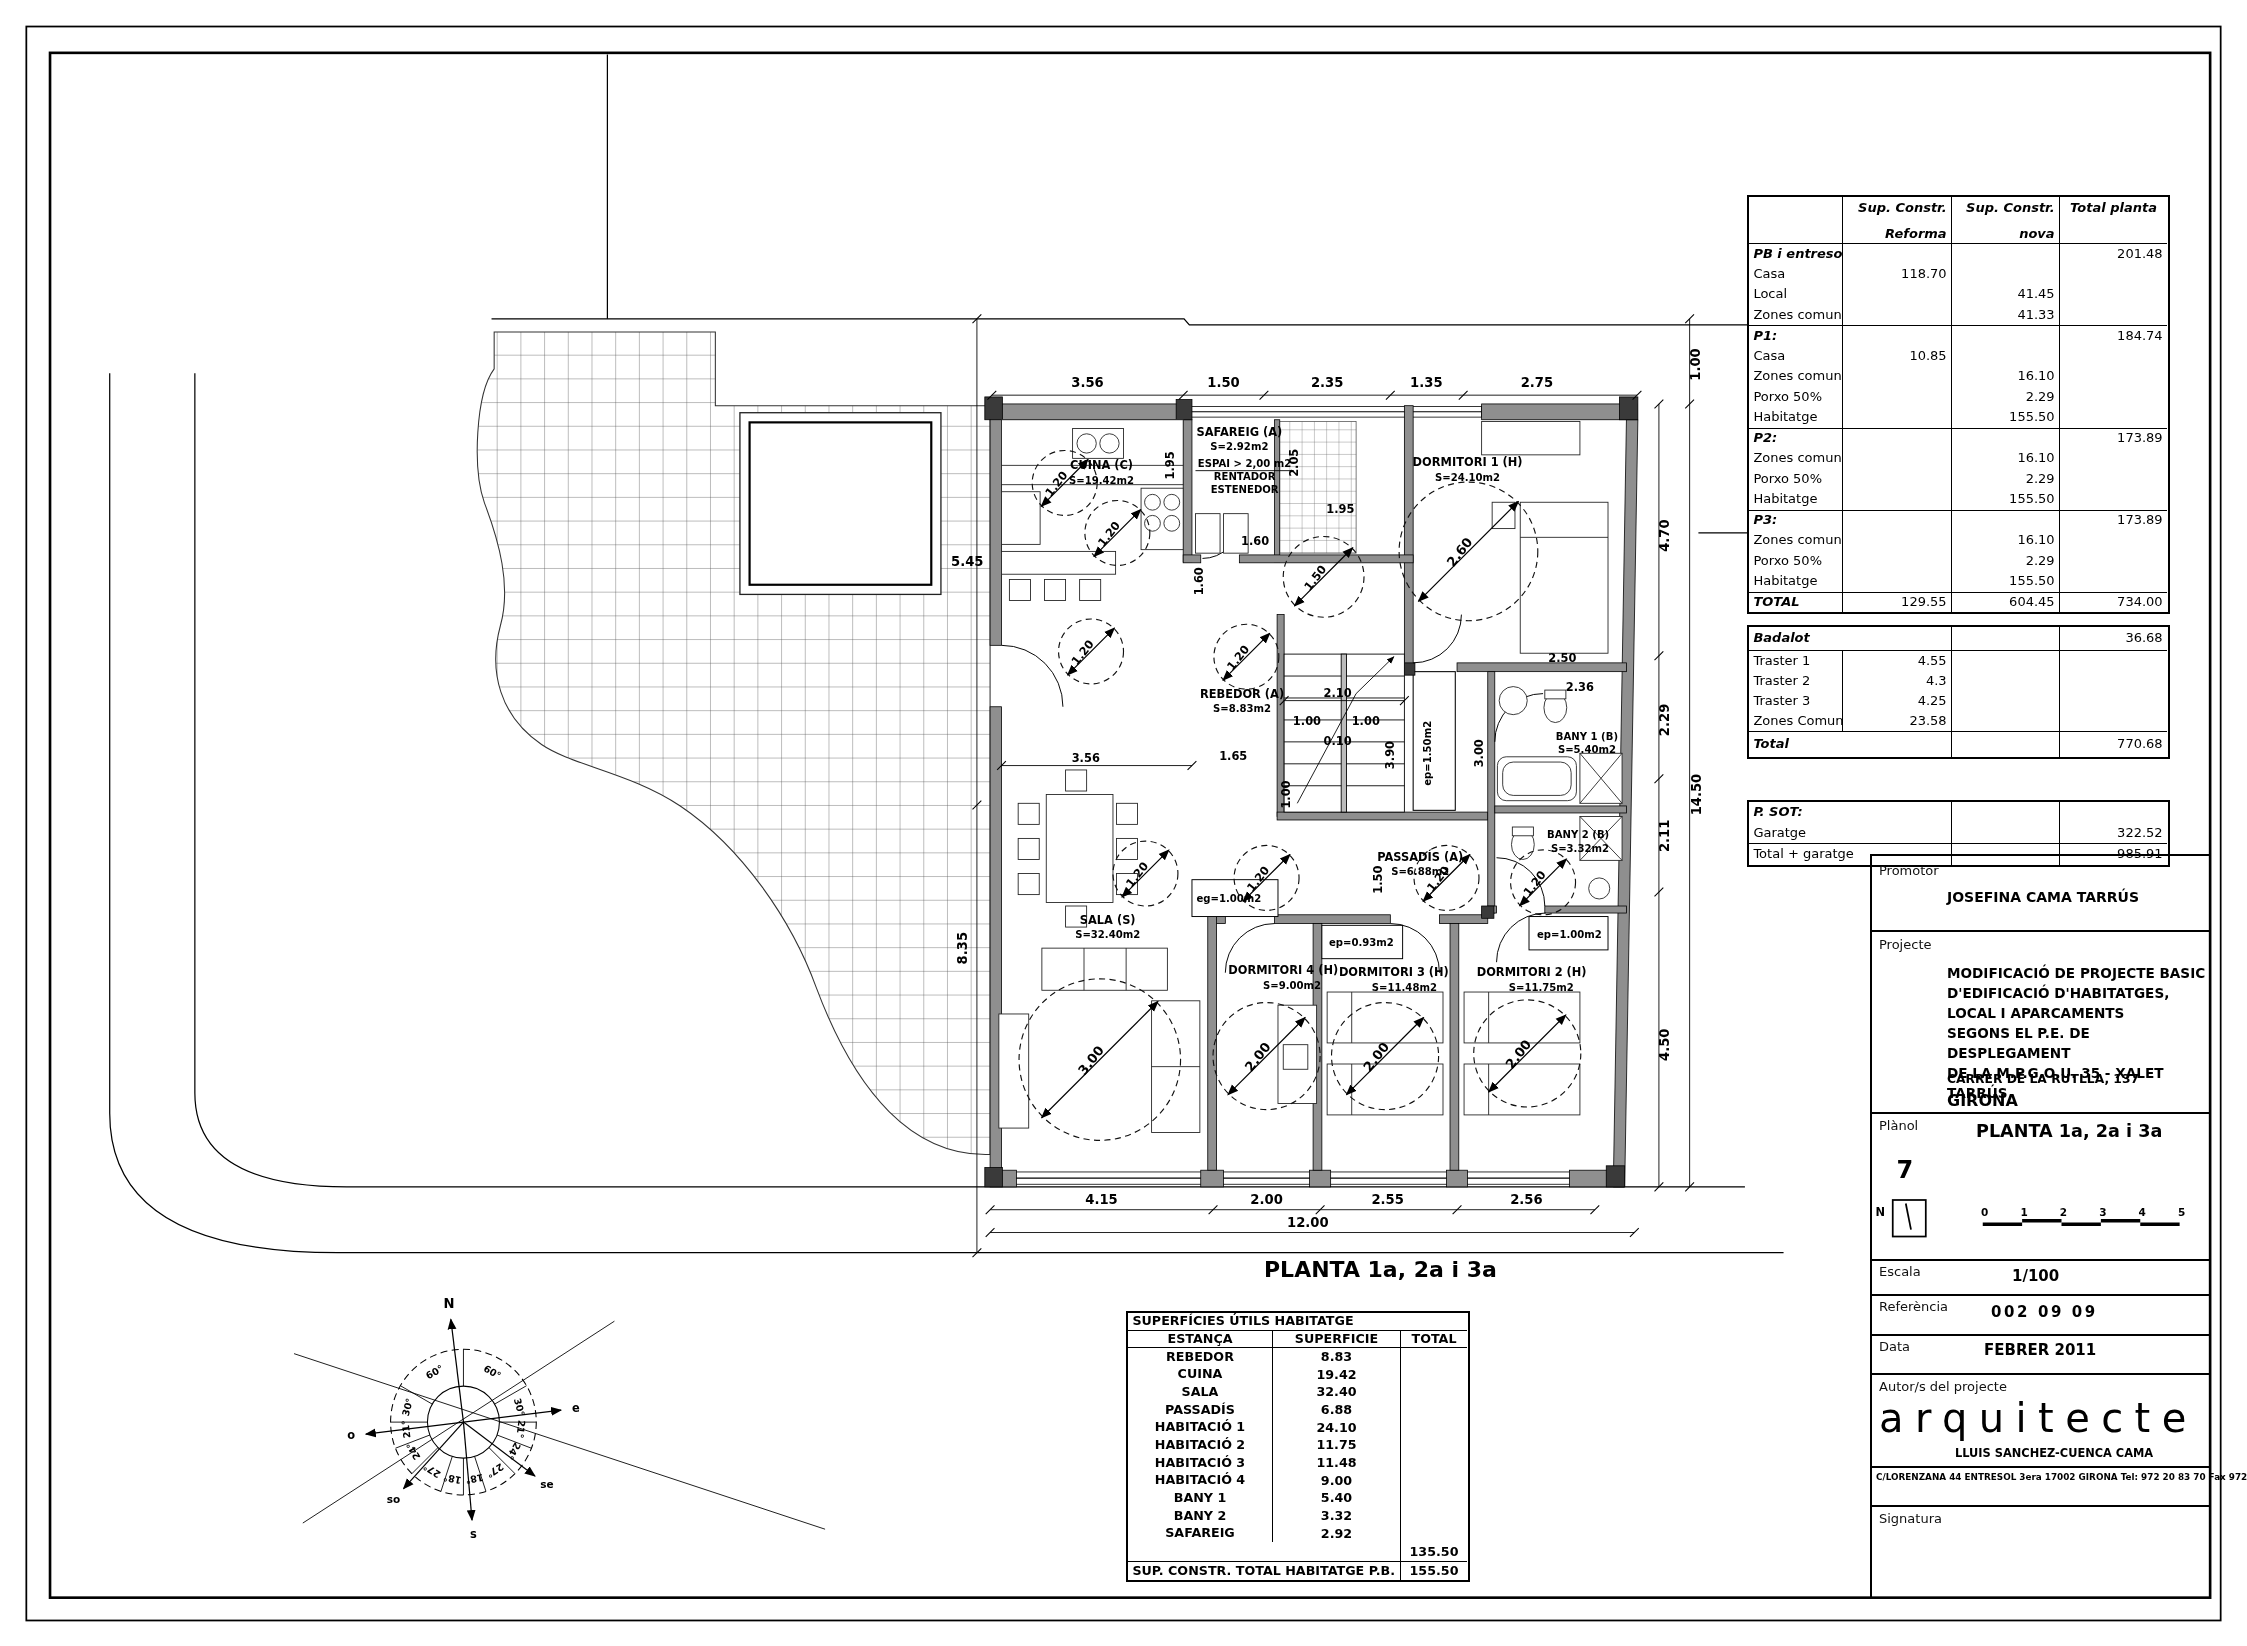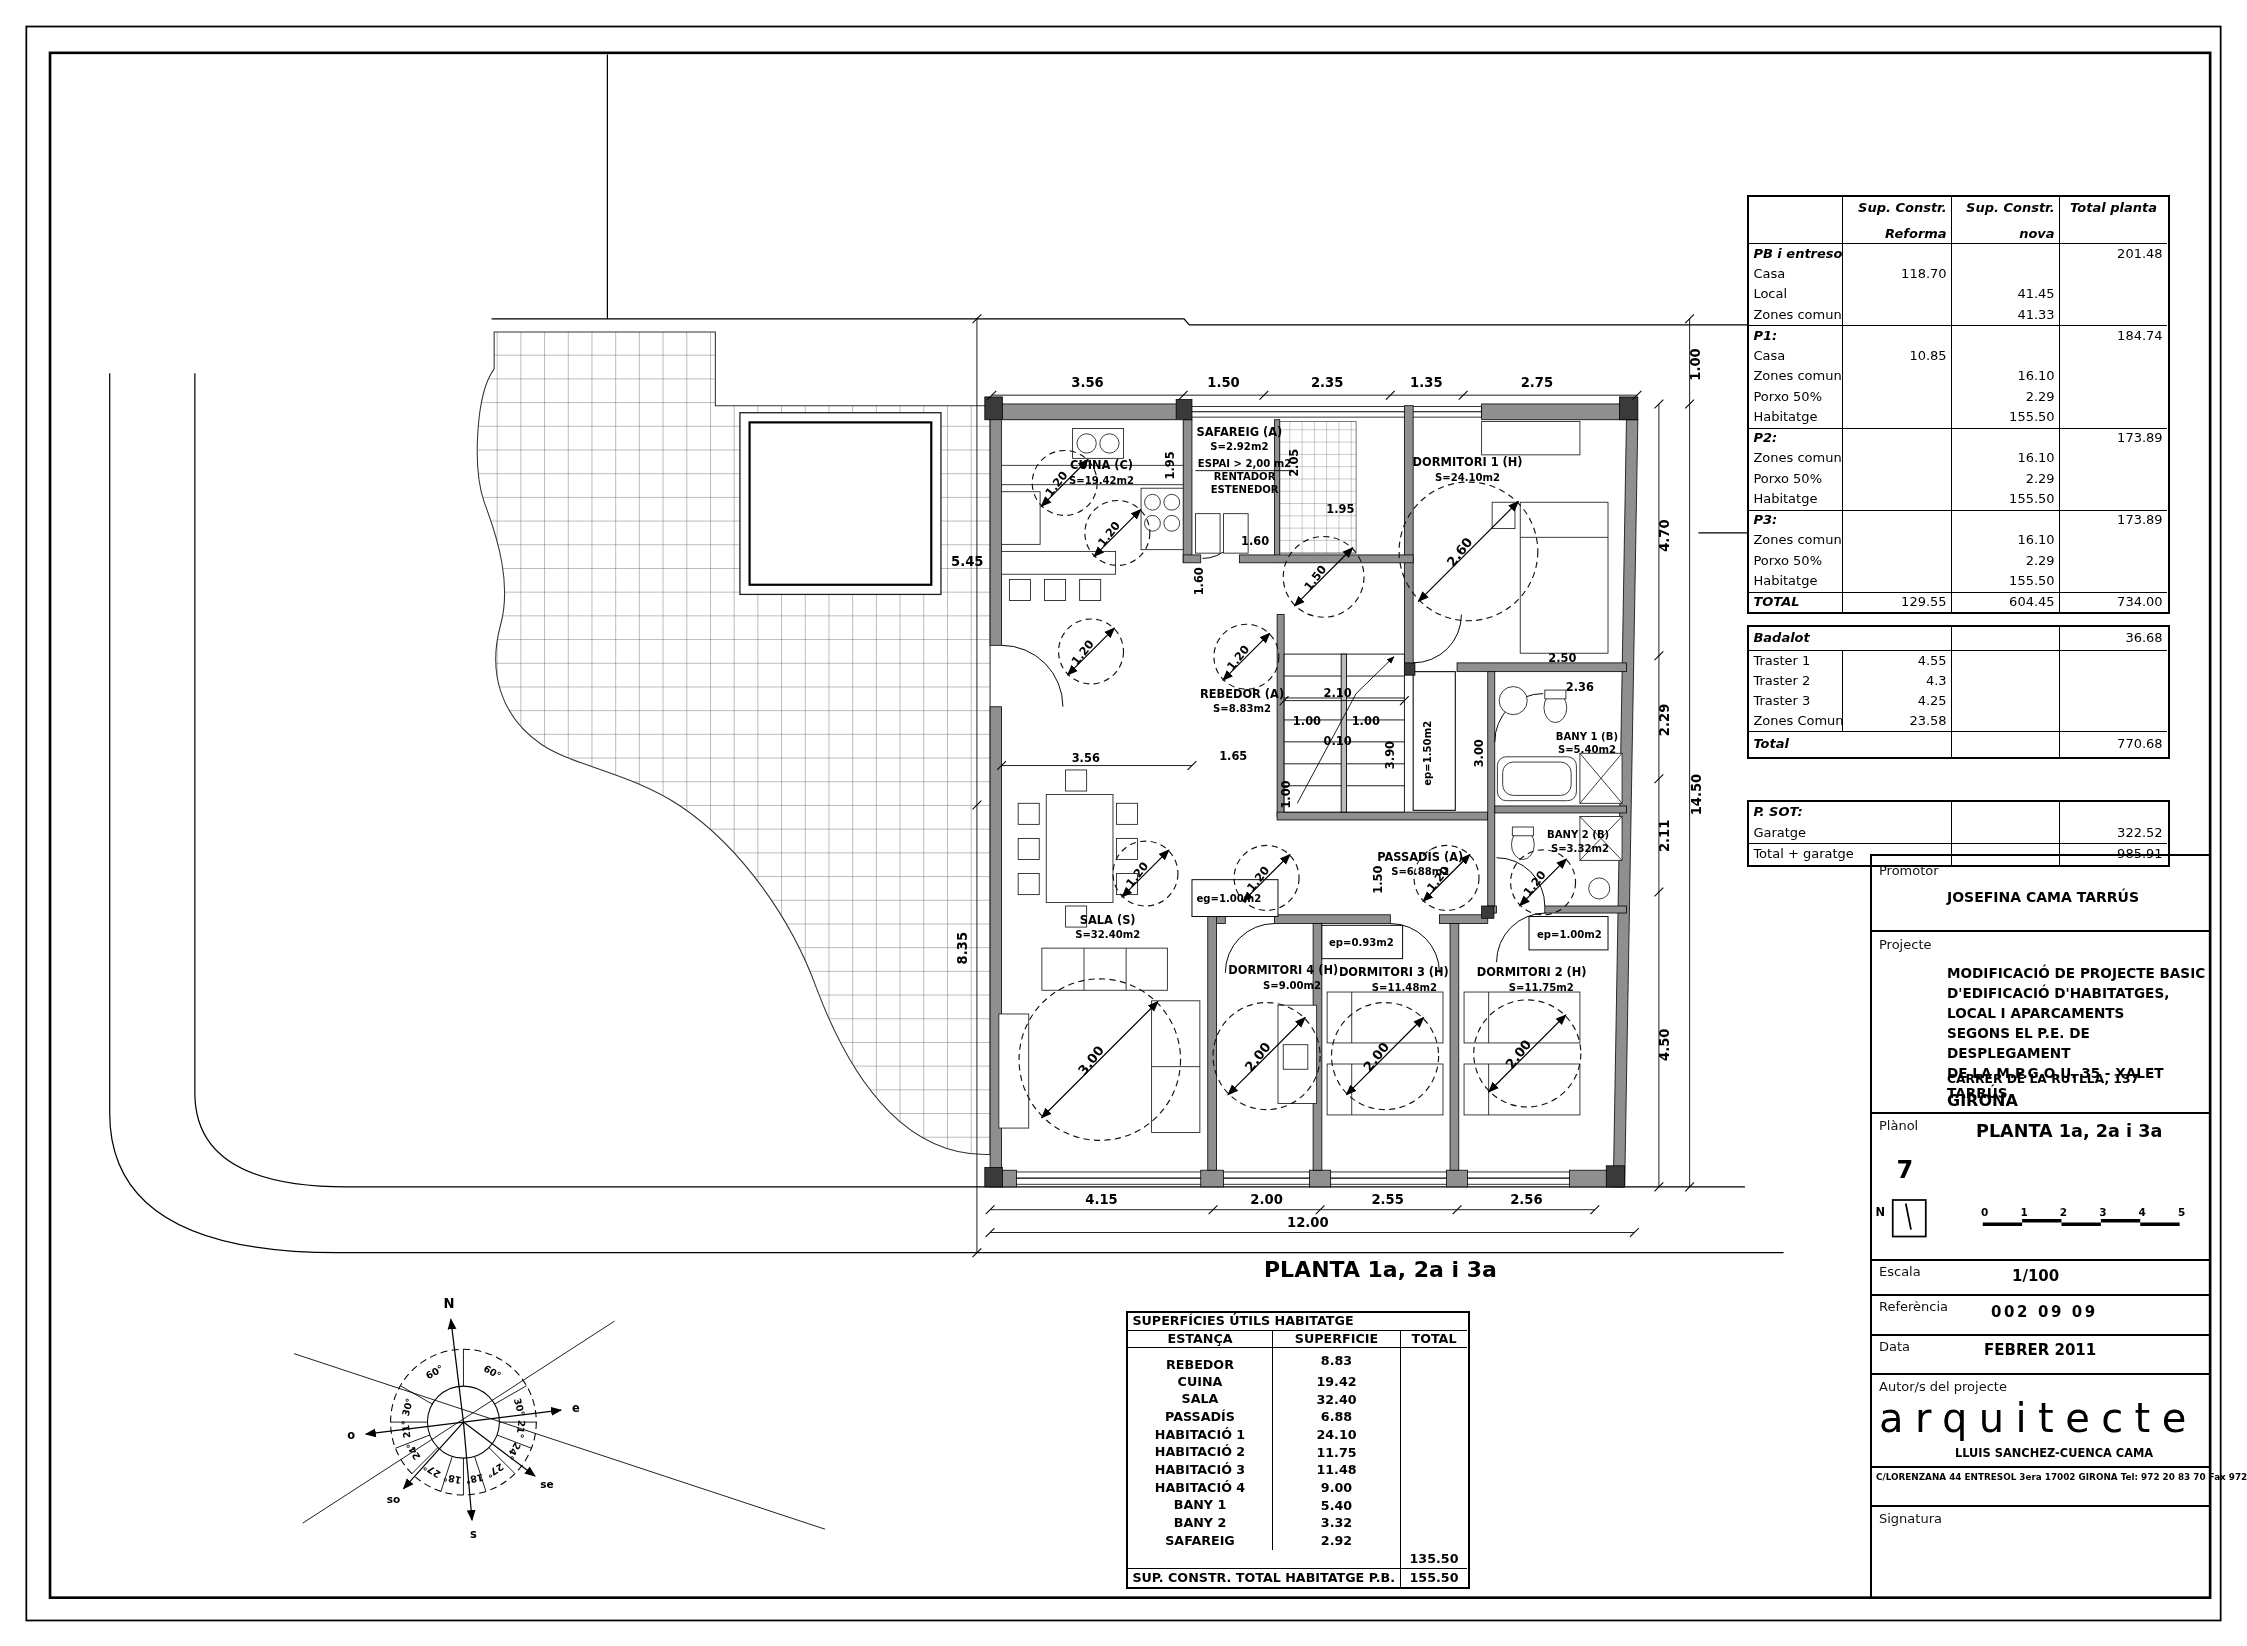--- a/index.html
+++ b/index.html
@@ -542,21 +542,21 @@
       <div class="c lab bt" style="grid-column: 1 / 3;">Total + garatge</div>
       <div class="c bl bt"></div>
       <div class="c num bl bt">985.91</div>
     </div>
 
 <div id="areas" class="g" style="left:1126px;top:1311px;width:344px;grid-template-columns:144px 128px 67px;grid-auto-rows:auto;">
       <div class="c lab bb" style="grid-column: 1 / 4; height: 17.6px;">SUPERFÍCIES ÚTILS HABITATGE</div>
       <div class="c mid bb" style="height: 17.6px;">ESTANÇA</div>
       <div class="c mid bb bl" style="height: 17.6px;">SUPERFICIE</div>
       <div class="c mid bb bl" style="height: 17.6px;">TOTAL</div>
-      <div class="c mid" style="height: 17px; margin-top: 8px;">REBEDOR</div>
+      <div class="c mid" style="height: 17px;">REBEDOR</div>
       <div class="c mid bl">8.83</div>
       <div class="c bl"></div>
       <div class="c mid" style="height: 17px;">CUINA</div>
       <div class="c mid bl">19.42</div>
       <div class="c bl"></div>
       <div class="c mid" style="height: 17px;">SALA</div>
       <div class="c mid bl">32.40</div>
       <div class="c bl"></div>
       <div class="c mid" style="height: 17px;">PASSADÍS</div>
       <div class="c mid bl">6.88</div>

